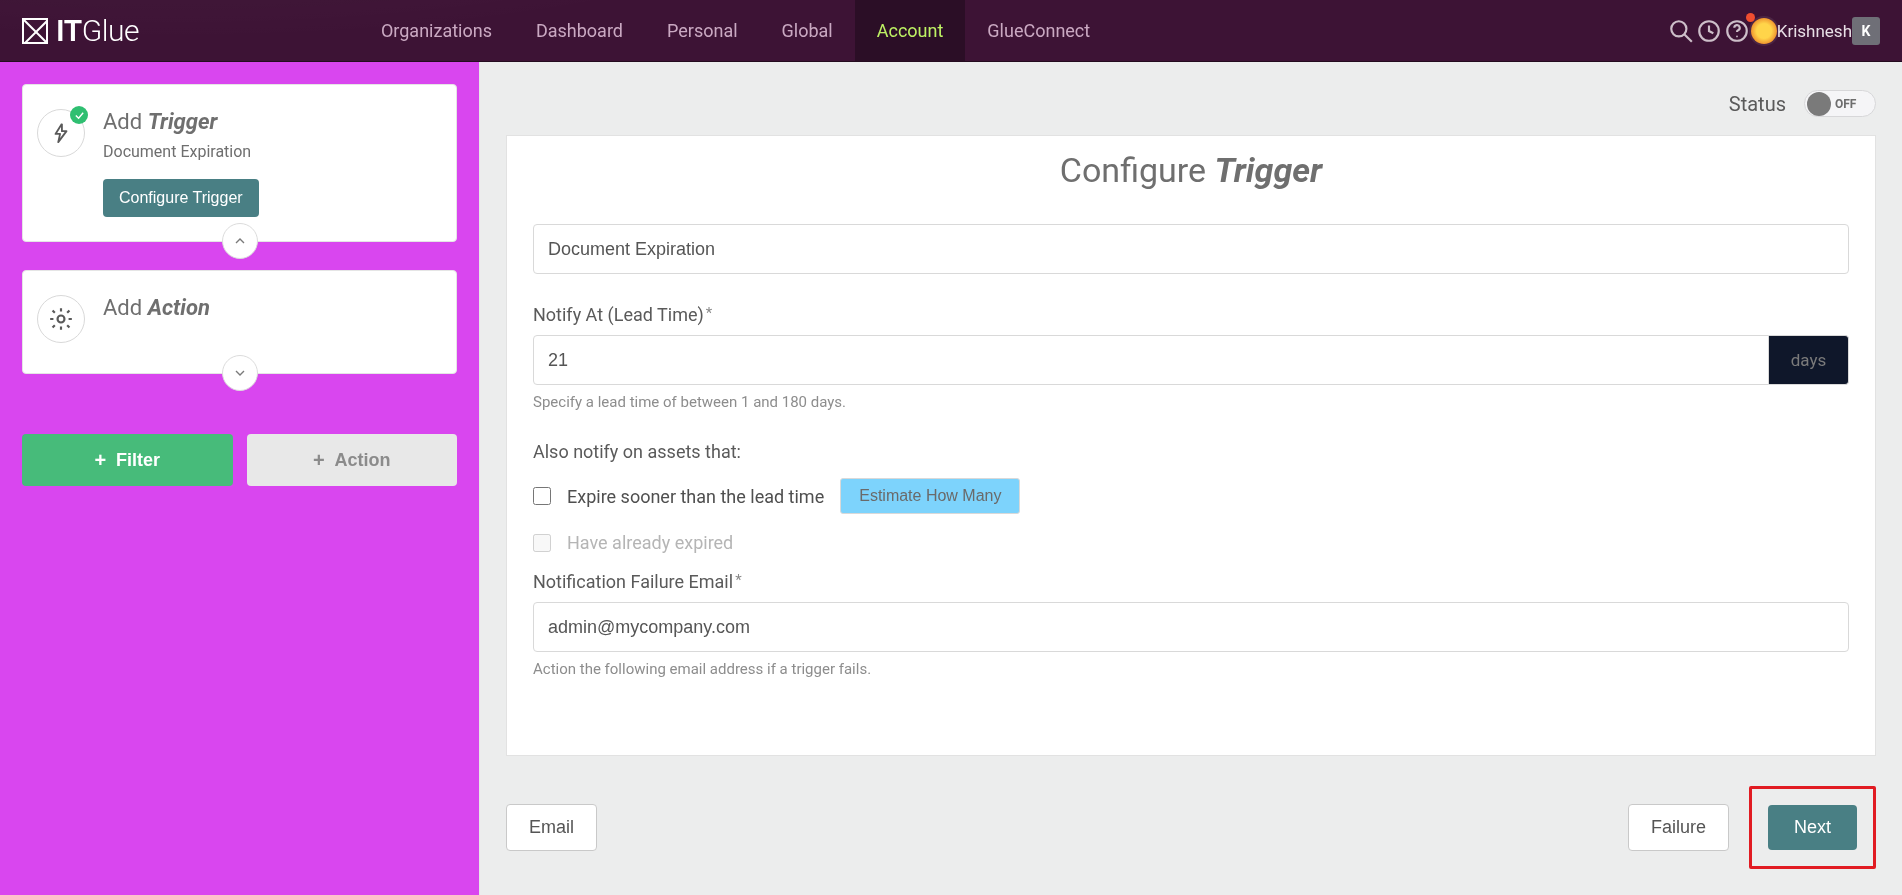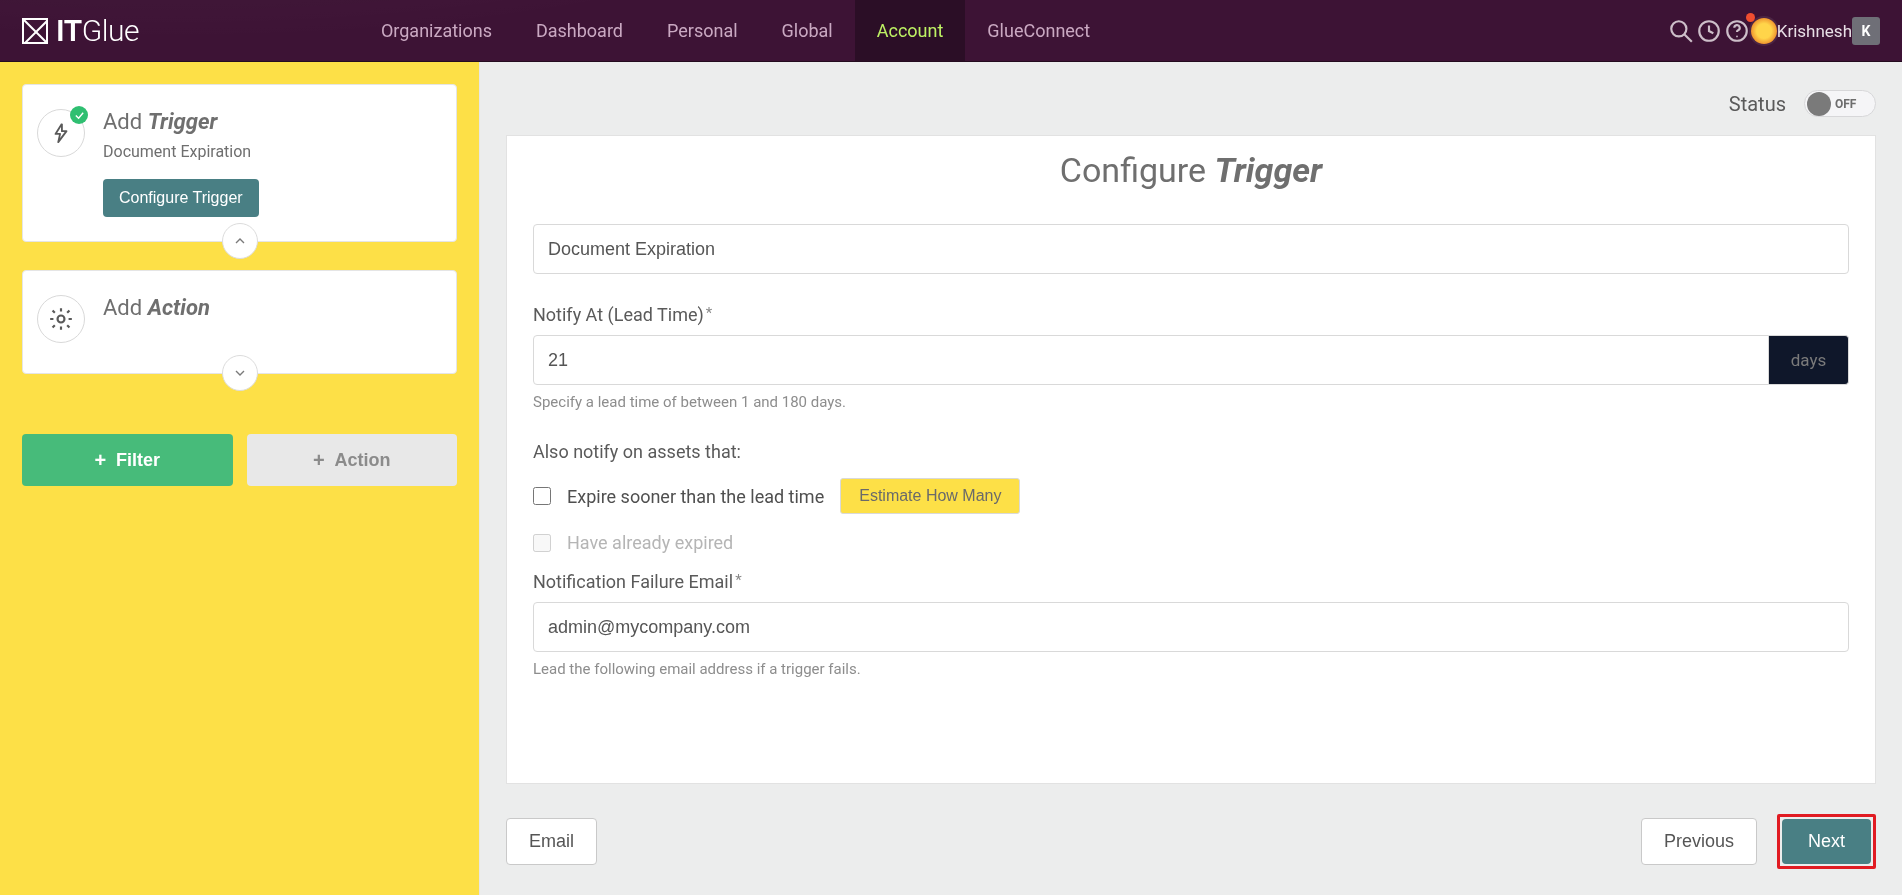--- a/index.html
+++ b/index.html
@@ -97,21 +97,21 @@
     font-size:14px;font-weight:700;border-radius:3px;
   }
 
   
   .main {
     display:flex;
     min-height: calc(895px - 62px);
   }
   .sidebar {
     width: 480px;
-    background:#fde047;
+    background:#d946ef;
     border-right:1px solid #e6e6e6;
     padding: 22px 22px 30px 22px;
   }
   .content {
     flex:1;
     display:flex;flex-direction:column;
     padding: 28px 26px 26px 26px;
     position:relative;
   }
 
@@ -213,36 +213,36 @@
     background:#0f172a;border:1px solid #d9d9d9;border-left:none;
     border-top-right-radius:4px;border-bottom-right-radius:4px;color:#7a7a7a;font-size:17px;
   }
   .hint{font-size:15px;color:#8d8d8d;margin-top:8px;}
 
   .check-row{display:flex;align-items:center;gap:16px;margin-bottom:18px;}
   .check-row input[type=checkbox]{width:18px;height:18px;}
   .check-row label{font-size:18px;color:#4f4f4f;}
   .check-row.disabled label{color:#b5b5b5;}
   .est-btn{
-    background:#fde047;border:1px solid #d9d9d9;color:#6a6a6a;
+    background:#7dd3fc;border:1px solid #d9d9d9;color:#6a6a6a;
     padding:8px 18px;border-radius:3px;font-size:16px;cursor:pointer;
   }
 
   
   .footer-row{
     display:flex;align-items:center;margin-top:30px;
   }
   .btn-secondary{
     background:#fff;border:1px solid #c9c9c9;color:#555;
     padding:12px 22px;border-radius:4px;font-size:18px;cursor:pointer;
   }
   .footer-spacer{flex:1;}
   .btn-prev{ margin-right:20px;}
   .next-wrap{
-    border:3px solid #e11b22;padding:2px;border-radius:2px;
+    border:3px solid #e11b22;padding:16px;border-radius:2px;
   }
   .btn-primary{
     background:#497f84;color:#fff;border:none;
     padding:12px 26px;border-radius:4px;font-size:18px;cursor:pointer;
   }
 
   
   .gear-icon{width:26px;height:26px;}
 </style>
 </head>
@@ -390,28 +390,28 @@
           </div>
           <div class="check-row disabled">
             <input type="checkbox" disabled="" style="">
             <label>Have already expired</label>
           </div>
         </div>
 
         <div class="field-block" style="margin-bottom:10px;">
           <label class="field-label req">Notification Failure Email</label>
           <input class="text-input" value="admin@mycompany.com" style="">
-          <div class="hint">Lead the following email address if a trigger fails.</div>
+          <div class="hint">Action the following email address if a trigger fails.</div>
         </div>
       </div>
     </div>
 
     <div class="footer-row">
       <button class="btn-secondary">Email</button>
       <div class="footer-spacer"></div>
-      <button class="btn-secondary btn-prev">Previous</button>
+      <button class="btn-secondary btn-prev">Failure</button>
       <span class="next-wrap">
         <button class="btn-primary">Next</button>
       </span>
     </div>
 
   </section>
 </div>
 
 </body></html>

